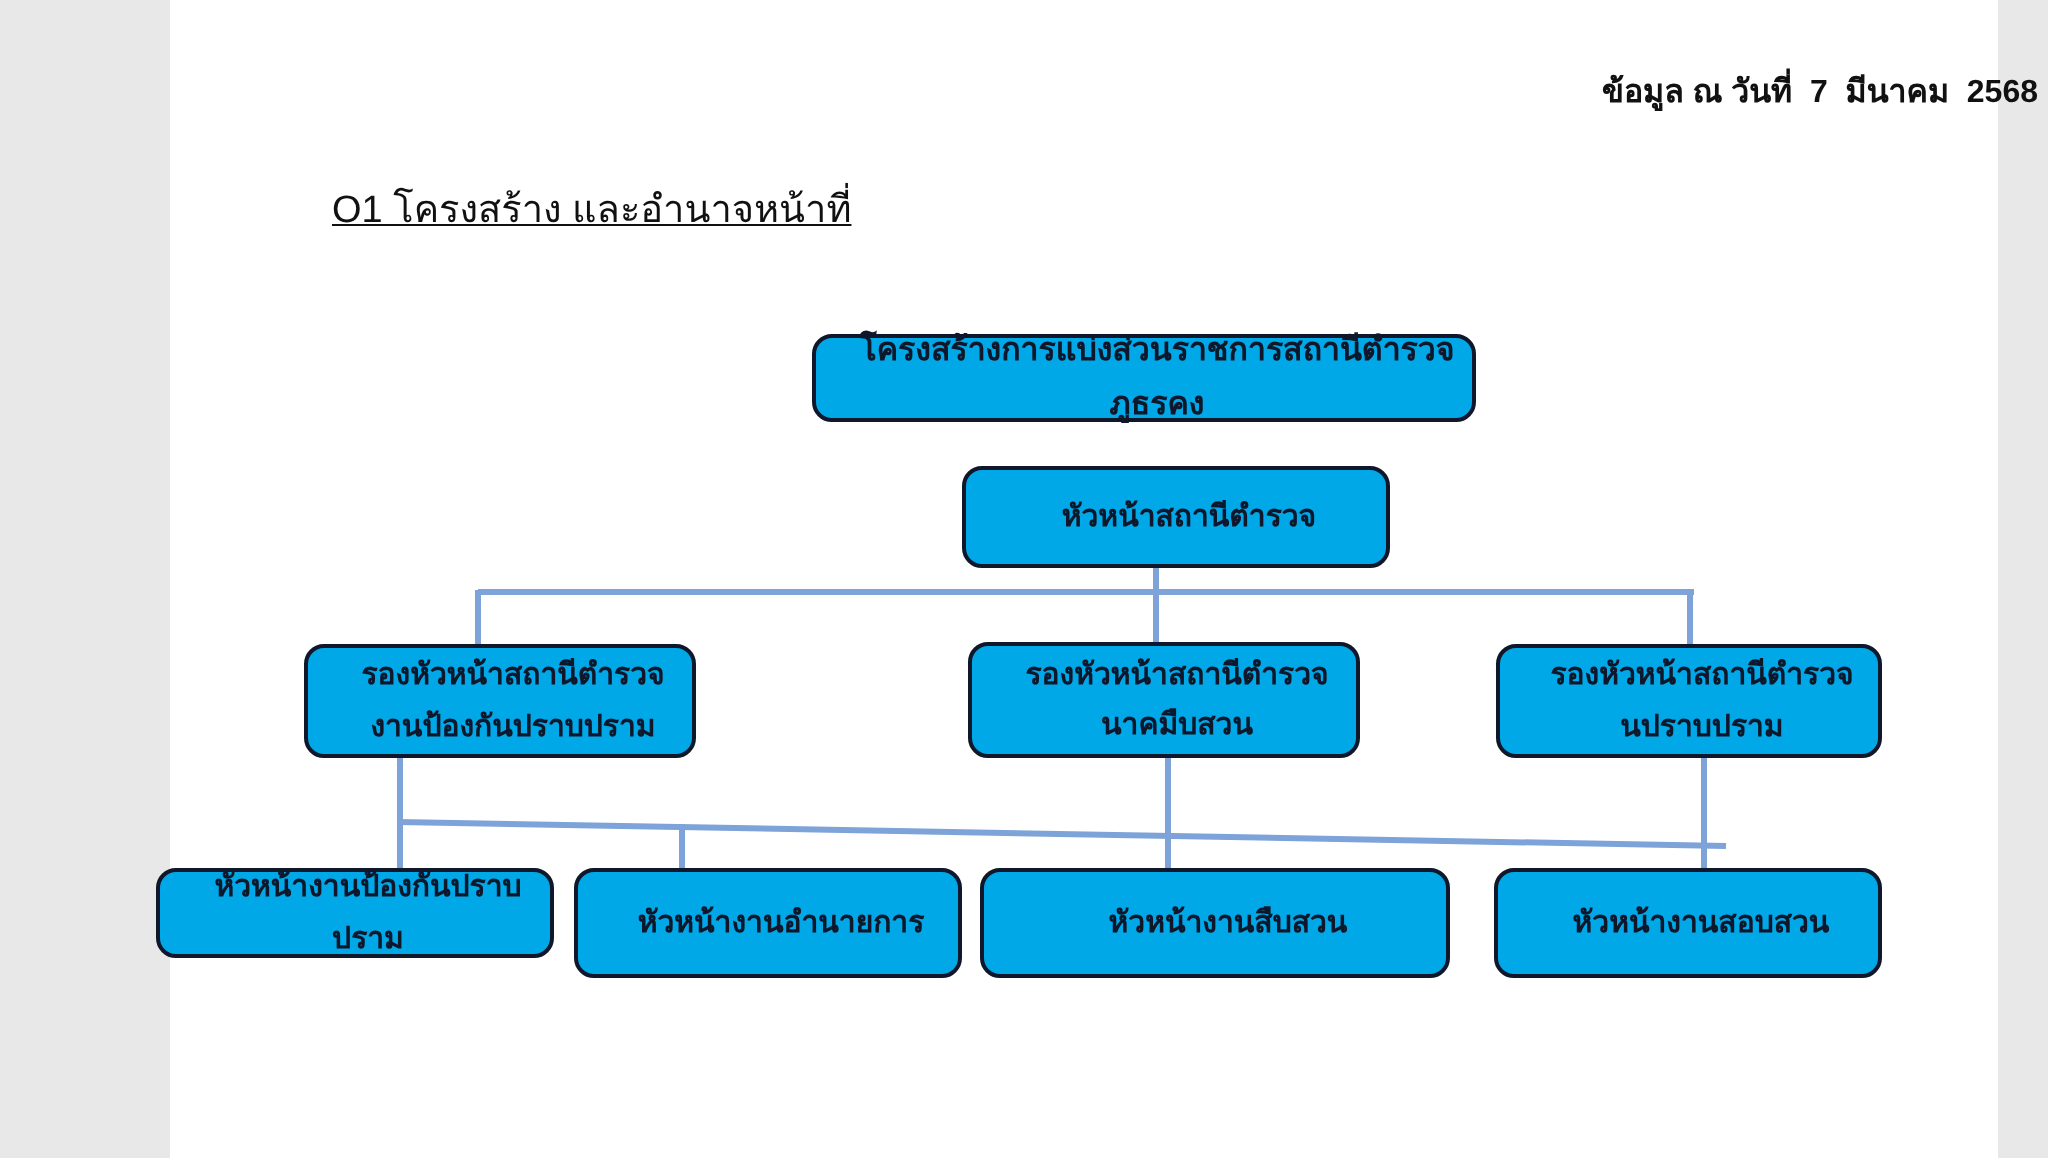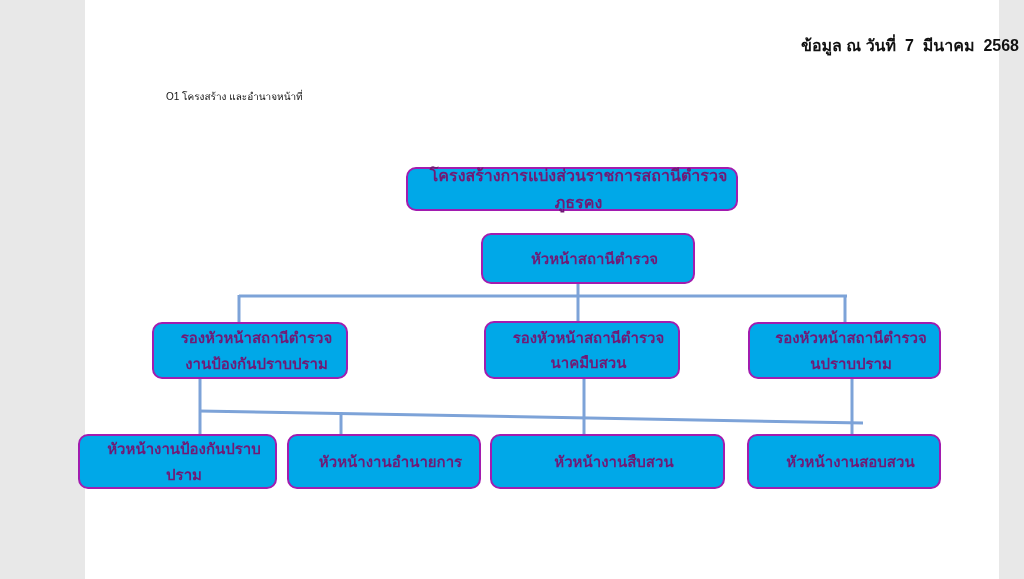--- a/index.html
+++ b/index.html
@@ -17,41 +17,42 @@
     background: #ffffff;
     margin-left: 12px;
   }
   .date-note {
     position: absolute; left: 716px; top: 33px;
     font-size: 16px; font-weight: bold;
     white-space: pre;
   }
   .page-title {
     position: absolute; left: 81px; top: 89px;
-    font-size: 10px; font-weight: 500;
+    font-size: 19px; font-weight: 500;
     white-space: pre;
+    text-decoration: underline;
   }
   .box {
     position: absolute;
     background: #00a8e8;
-    border: 2px solid #a21caf;
+    border: 2px solid #0f172a;
     border-radius: 10px;
     box-sizing: border-box;
     display: flex; flex-direction: column;
     align-items: center; justify-content: center;
     text-align: center;
-    font-weight: bold; color: #701a75;
+    font-weight: bold; color: #0f172a;
     font-size: 15px; line-height: 1.7; padding-left: 13px;
   }
   .box-chart-title { left: 406px; top: 167px; width: 332px; height: 44px; font-size: 16px; }
   .box-root       { left: 481px; top: 233px; width: 214px; height: 51px; }
   .box-l2-0 { left: 152px; top: 322px; width: 196px; height: 57px; }
   .box-l2-1 { left: 484px; top: 321px; width: 196px; height: 58px; }
   .box-l2-2 { left: 748px; top: 322px; width: 193px; height: 57px; }
-  .box-l3-0 { left:  78px; top: 434px; width: 199px; height: 55px; justify-content: flex-end; }
+  .box-l3-0 { left:  78px; top: 434px; width: 199px; height: 45px; }
   .box-l3-1 { left: 287px; top: 434px; width: 194px; height: 55px; }
   .box-l3-2 { left: 490px; top: 434px; width: 235px; height: 55px; }
   .box-l3-3 { left: 747px; top: 434px; width: 194px; height: 55px; align-items: center; }
   svg.connectors { position: absolute; left: 0; top: 0; pointer-events: none; }
 </style>
 </head>
 <body>
 
 <div class="page">
 

